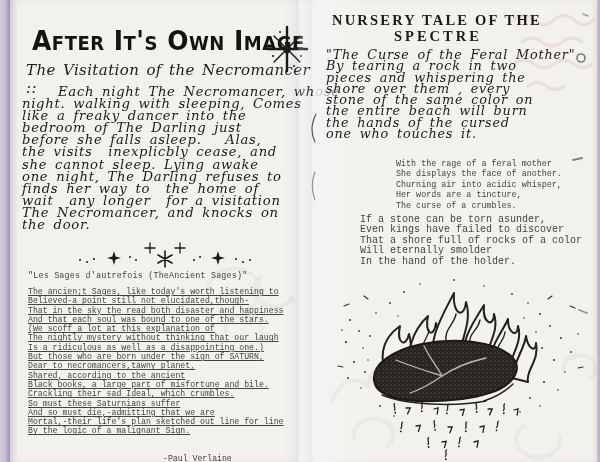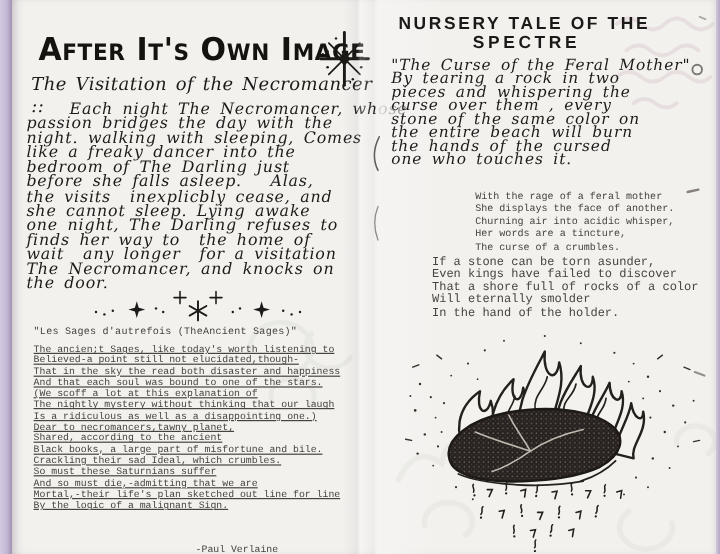--- a/index.html
+++ b/index.html
@@ -32,21 +32,21 @@
   .lp-starburst{position:absolute;left:228px;top:-4px;}
   .lp-subtitle{position:absolute;top:61px;left:6px;font-size:15px;letter-spacing:.4px;word-spacing:2px;}
   .lp-hw{position:absolute;top:86px;left:2px;width:292px;font-size:13.2px;line-height:12.1px;
     letter-spacing:.7px;word-spacing:3px;}
   [data-name="left-handwritten-line-0"]{padding-left:36px;}
   .lp-divider{position:absolute;top:241px;left:52px;}
   .lp-typed-title{position:absolute;top:271px;left:8px;font-size:8.4px;letter-spacing:.2px;white-space:pre;}
   .lp-poem{position:absolute;top:287px;left:8px;font-size:8.2px;line-height:9.3px;text-decoration:underline;}
   .lp-attribution{position:absolute;top:434px;left:143px;font-size:8.2px;white-space:pre;margin-top:20px;}
 
-  .rp-title{font-family:Liberation Sans, sans-serif;color:#1c1a18;font-weight:600;text-align:center;}
+  .rp-title{font-family:Liberation Serif, serif;color:#1c1a18;font-weight:600;text-align:center;}
   .rp-title1{position:absolute;top:12px;left:18px;font-size:14.5px;letter-spacing:2.2px;}
   .rp-title2{position:absolute;top:28px;left:80px;font-size:14.5px;letter-spacing:3px;}
   .rp-hw{position:absolute;top:49px;left:12px;width:270px;font-size:12.8px;line-height:11.3px;
     letter-spacing:.8px;word-spacing:3px;}
   .rp-stanza1{position:absolute;top:159px;left:46px;font-size:8.4px;line-height:10.4px;margin-left:36px;}
   .rp-stanza2{position:absolute;top:215px;left:46px;font-size:10px;line-height:10.4px;}
   .rp-drawing{position:absolute;top:276px;left:20px;}
 
   
   .ghost{position:absolute;pointer-events:none;}
@@ -86,21 +86,20 @@
           <circle cx="20" cy="10" r="1" stroke="none"></circle>
             <circle cx="34" cy="44" r="1" stroke="none"></circle>
         </g>
       </svg>
     </div>
 
     <div class="lp-subtitle hand" data-name="left-page-subtitle">The Visitation of the Necromancer ::</div>
 
     <div class="lp-hw hand" data-name="left-handwritten-paragraph">
         <div class="line" data-name="left-handwritten-line-0">Each night The Necromancer, whose</div>
-        <div class="line" data-name="left-handwritten-line-1">passion bridges the day with the</div>
         <div class="line" data-name="left-handwritten-line-2">night. walking with sleeping, Comes</div>
         <div class="line" data-name="left-handwritten-line-3">like a freaky dancer into the</div>
         <div class="line" data-name="left-handwritten-line-4">bedroom of The Darling just</div>
         <div class="line" data-name="left-handwritten-line-5">before she falls asleep.   Alas,</div>
         <div class="line" data-name="left-handwritten-line-6">the visits  inexplicbly cease, and</div>
         <div class="line" data-name="left-handwritten-line-7">she cannot sleep. Lying awake</div>
         <div class="line" data-name="left-handwritten-line-8">one night, The Darling refuses to</div>
         <div class="line" data-name="left-handwritten-line-10">finds her way to  the home of</div>
         <div class="line" data-name="left-handwritten-line-9">wait  any longer  for a visitation</div>
         <div class="line" data-name="left-handwritten-line-11">The Necromancer, and knocks on</div>
@@ -134,20 +133,21 @@
     <div class="lp-typed-title typed" data-name="typed-poem-title">"Les Sages d'autrefois (TheAncient Sages)"</div>
 
     <div class="lp-poem typed" data-name="verlaine-poem">
         <div class="line" data-name="poem-line-0">The ancien;t Sages, like today's worth listening to</div>
         <div class="line" data-name="poem-line-1">Believed-a point still not elucidated,though-</div>
         <div class="line" data-name="poem-line-2">That in the sky the read both disaster and happiness</div>
         <div class="line" data-name="poem-line-3">And that each soul was bound to one of the stars.</div>
         <div class="line" data-name="poem-line-4">(We scoff a lot at this explanation of</div>
         <div class="line" data-name="poem-line-5">The nightly mystery without thinking that our laugh</div>
         <div class="line" data-name="poem-line-6">Is a ridiculous as well as a disappointing one.)</div>
+        <div class="line" data-name="poem-line-7">But those who are born under the sign of SATURN,</div>
         <div class="line" data-name="poem-line-8">Dear to necromancers,tawny planet,</div>
         <div class="line" data-name="poem-line-9">Shared, according to the ancient</div>
         <div class="line" data-name="poem-line-10">Black books, a large part of misfortune and bile.</div>
         <div class="line" data-name="poem-line-11">Crackling their sad Ideal, which crumbles.</div>
         <div class="line" data-name="poem-line-12">So must these Saturnians suffer</div>
         <div class="line" data-name="poem-line-13">And so must die,-admitting that we are</div>
         <div class="line" data-name="poem-line-14">Mortal,-their life's plan sketched out line for line</div>
         <div class="line" data-name="poem-line-15">By the logic of a malignant Sign.</div>
       </div>
 
@@ -181,21 +181,21 @@
       </g>
     </svg>
 
     <div class="rp-title rp-title1" data-name="right-page-title-line1">NURSERY TALE OF THE</div>
     <div class="rp-title rp-title2" data-name="right-page-title-line2">SPECTRE</div>
 
     <div class="rp-hw hand" data-name="right-handwritten-paragraph">
         <div class="line" data-name="right-handwritten-line-0">"The Curse of the Feral Mother"</div>
         <div class="line" data-name="right-handwritten-line-1">By tearing a rock in two</div>
         <div class="line" data-name="right-handwritten-line-2">pieces and whispering the</div>
-        <div class="line" data-name="right-handwritten-line-3">curse over them , every</div>
+        <div class="line" data-name="right-handwritten-line-3">shore over them , every</div>
         <div class="line" data-name="right-handwritten-line-4">stone of the same color on</div>
         <div class="line" data-name="right-handwritten-line-5">the entire beach will burn</div>
         <div class="line" data-name="right-handwritten-line-6">the hands of the cursed</div>
         <div class="line" data-name="right-handwritten-line-7">one who touches it.</div>
       </div>
 
     <div class="rp-stanza1 typed" data-name="spectre-stanza-1">
         <div class="line" data-name="stanza1-line-0">With the rage of a feral mother</div>
         <div class="line" data-name="stanza1-line-1">She displays the face of another.</div>
         <div class="line" data-name="stanza1-line-2">Churning air into acidic whisper,</div>

